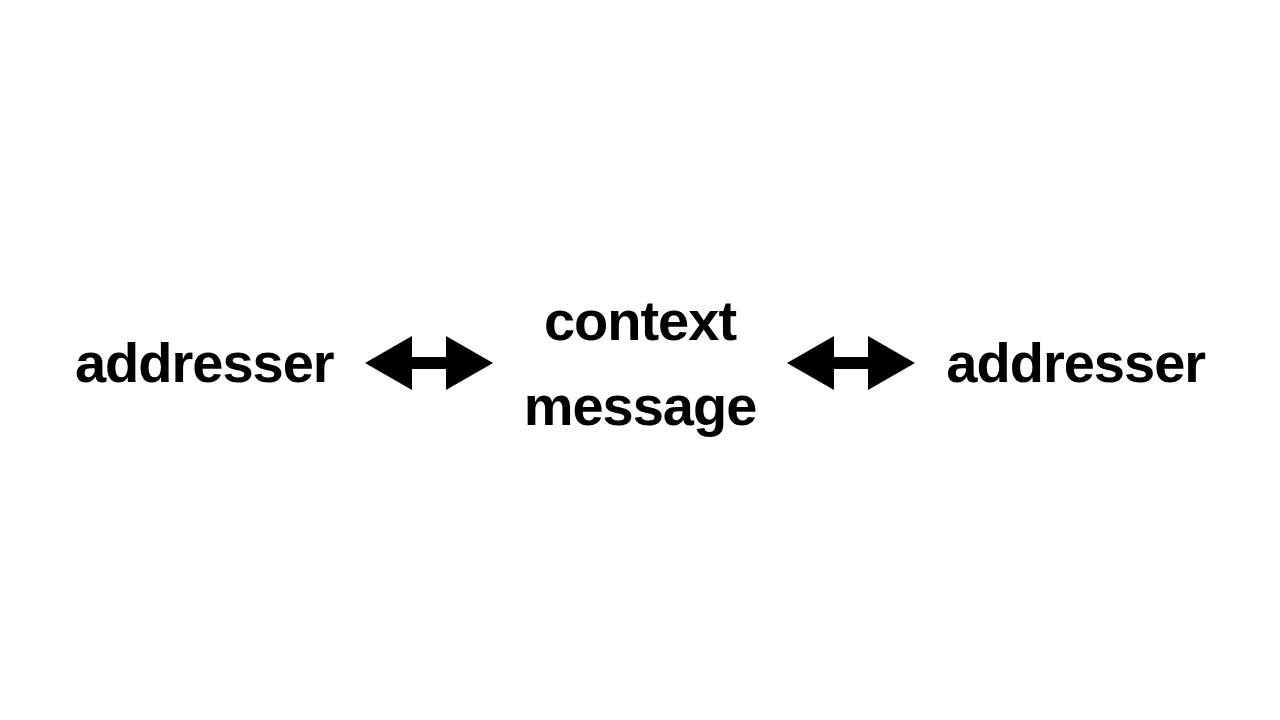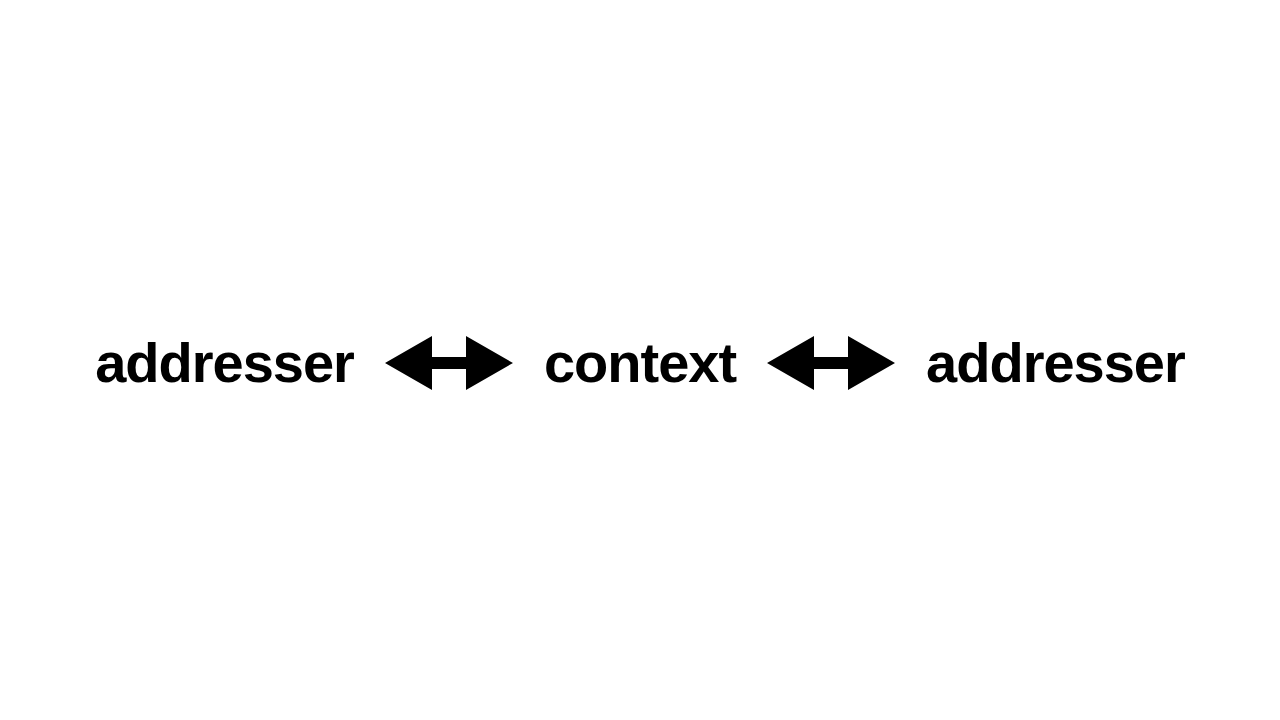--- a/index.html
+++ b/index.html
@@ -54,20 +54,21 @@
   <div class="row">
 
     <div class="word">addresser</div>
 
     <svg class="arrow" width="128" height="56" viewBox="0 0 128 56" aria-hidden="true">
       <path d="M0,28 L47,1 L47,22 L81,22 L81,1 L128,28 L81,55 L81,34 L47,34 L47,55 Z"></path>
     </svg>
 
     <div class="center-col">
       <div class="word">context</div>
+      <div class="word">message</div>
     </div>
 
     <svg class="arrow" width="128" height="56" viewBox="0 0 128 56" aria-hidden="true">
       <path d="M0,28 L47,1 L47,22 L81,22 L81,1 L128,28 L81,55 L81,34 L47,34 L47,55 Z"></path>
     </svg>
 
     <div class="word">addresser</div>
 
   </div>
 </div>

